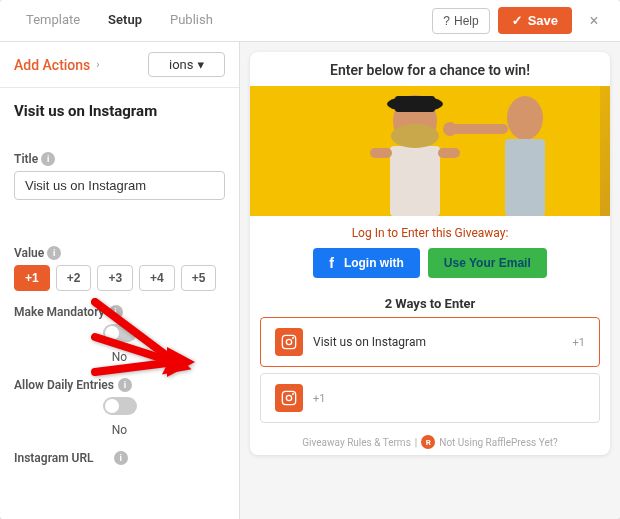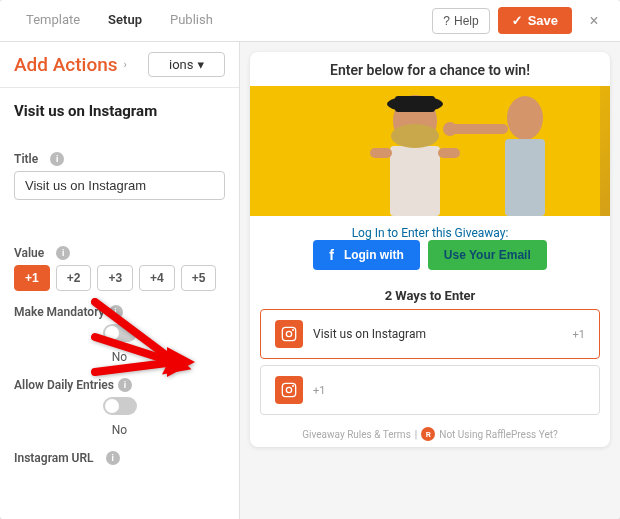--- a/index.html
+++ b/index.html
@@ -111,21 +111,21 @@
       background: #fff;
     }
     .sub-header {
       display: flex;
       align-items: center;
       padding: 10px 14px;
       border-bottom: 1px solid #e8e8e8;
       gap: 6px;
     }
     .add-actions-link {
-      font-size: 19px;
+      font-size: 14px;
       color: #e85d2a;
       font-weight: 500;
       cursor: pointer;
     }
     .chevron-right {
       color: #999;
       font-size: 11px;
     }
     .actions-dropdown {
       display: flex;
@@ -144,21 +144,21 @@
     }
     .section-title {
       font-size: 15px;
       font-weight: 700;
       color: #222;
       margin-bottom: 14px;
     }
     .field-label {
       display: flex;
       align-items: flex-end;
-      gap: 12px;
+      gap: 3px;
       font-size: 12px;
       font-weight: 600;
       color: #555;
       margin-bottom: 5px;
       margin-top: 32px;
     }
     .info-icon {
       display: inline-flex;
       align-items: center;
       justify-content: center;
@@ -241,21 +241,21 @@
       left: 2px;
       transition: left 0.2s;
     }
     .toggle-text {
       font-size: 12px;
       color: #555;
     }
     .url-label-row {
       display: flex;
       align-items: center;
-      gap: 12px;
+      gap: 20px;
       font-size: 12px;
       font-weight: 600;
       color: #555;
       margin-bottom: 5px;
     }
     
     .right-panel {
       flex: 1;
       display: flex;
       flex-direction: column;
@@ -285,21 +285,22 @@
       display: flex;
       align-items: center;
       justify-content: center;
     }
     .login-section {
       padding: 10px 14px;
     }
     .login-text {
       text-align: center;
       font-size: 12px;
-      color: #0369a1;
+      color: #c2410c;
+      margin-bottom: 8px;
     }
     .login-buttons {
       display: flex;
       gap: 8px;
       justify-content: center;
     }
     .fb-btn {
       display: flex;
       align-items: center;
       gap: 6px;

